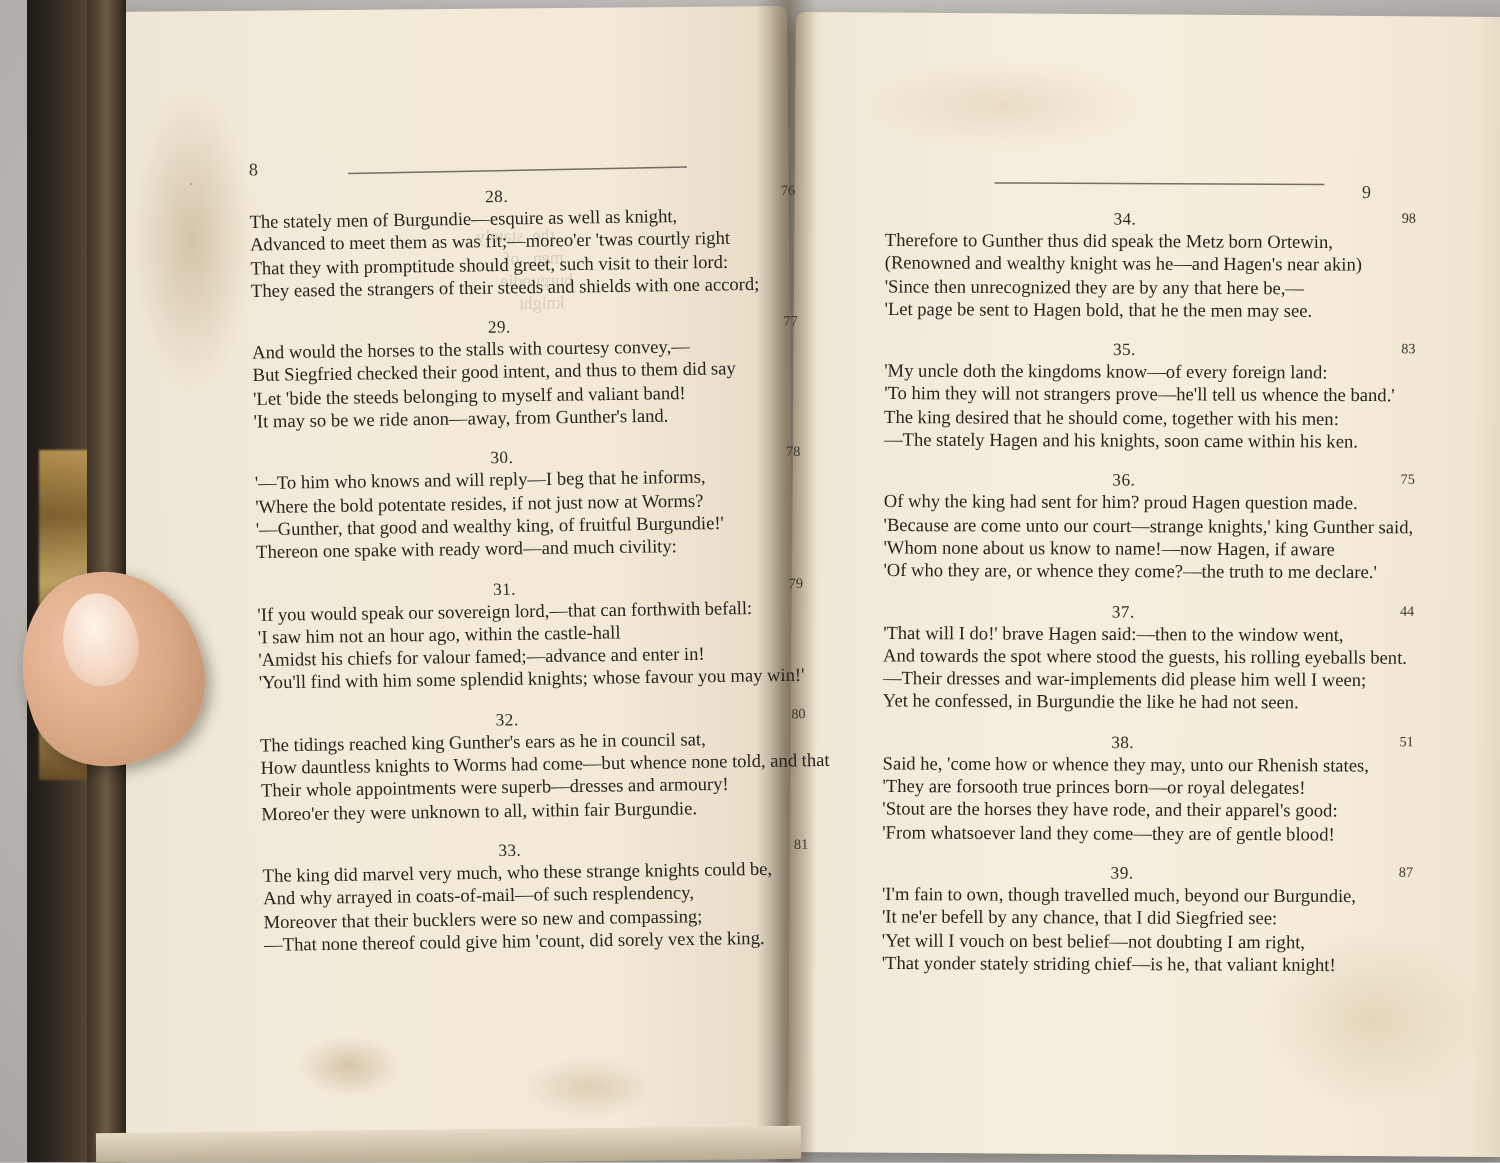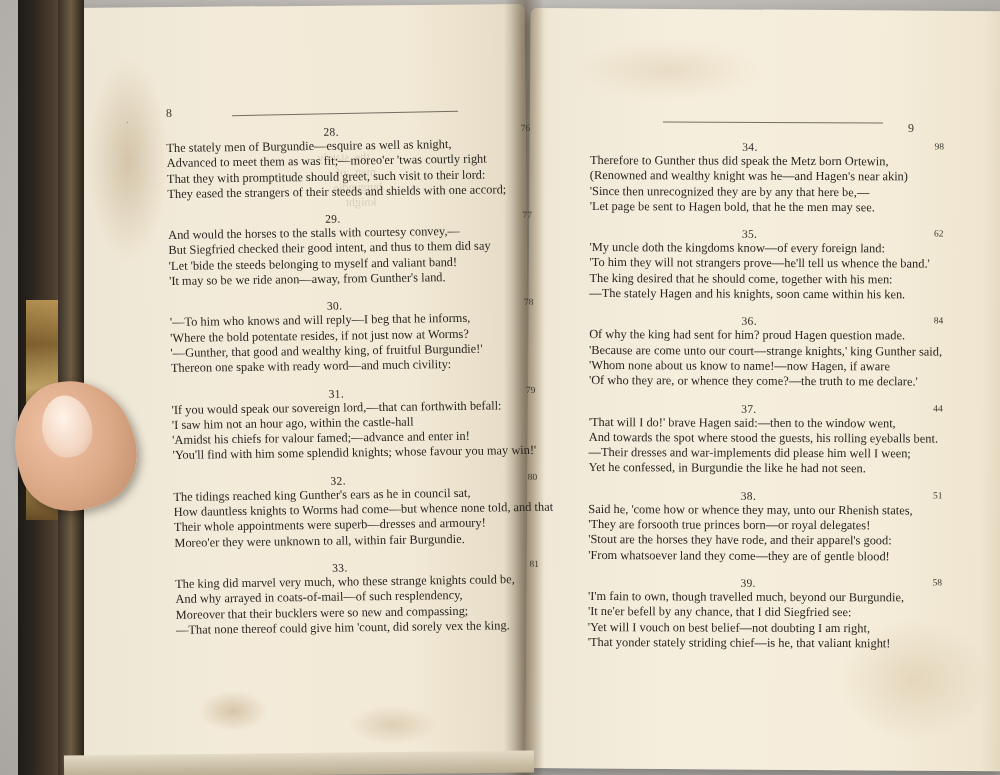--- a/index.html
+++ b/index.html
@@ -315,30 +315,30 @@
         <div class="stanza-num">34</div>
         <div class="side-num">98</div>
         <div class="line">Therefore to Gunther thus did speak the Metz born Ortewin,</div>
         <div class="line">(Renowned and wealthy knight was he—and Hagen's near akin)</div>
         <div class="line">'Since then unrecognized they are by any that here be,—</div>
         <div class="line">'Let page be sent to Hagen bold, that he the men may see.</div>
       </div>
 
       <div class="stanza">
         <div class="stanza-num">35</div>
-        <div class="side-num">62</div>
+        <div class="side-num">83</div>
         <div class="line">'My uncle doth the kingdoms know—of every foreign land:</div>
         <div class="line">'To him they will not strangers prove—he'll tell us whence the band.'</div>
         <div class="line">The king desired that he should come, together with his men:</div>
         <div class="line">—The stately Hagen and his knights, soon came within his ken.</div>
       </div>
 
       <div class="stanza">
         <div class="stanza-num">36</div>
-        <div class="side-num">84</div>
+        <div class="side-num">75</div>
         <div class="line">Of why the king had sent for him? proud Hagen question made.</div>
         <div class="line">'Because are come unto our court—strange knights,' king Gunther said,</div>
         <div class="line">'Whom none about us know to name!—now Hagen, if aware</div>
         <div class="line">'Of who they are, or whence they come?—the truth to me declare.'</div>
       </div>
 
       <div class="stanza">
         <div class="stanza-num">37</div>
         <div class="side-num">44</div>
         <div class="line">'That will I do!' brave Hagen said:—then to the window went,</div>
@@ -351,21 +351,21 @@
         <div class="stanza-num">38</div>
         <div class="side-num">51</div>
         <div class="line">Said he, 'come how or whence they may, unto our Rhenish states,</div>
         <div class="line">'They are forsooth true princes born—or royal delegates!</div>
         <div class="line">'Stout are the horses they have rode, and their apparel's good:</div>
         <div class="line">'From whatsoever land they come—they are of gentle blood!</div>
       </div>
 
       <div class="stanza">
         <div class="stanza-num">39</div>
-        <div class="side-num">58</div>
+        <div class="side-num">87</div>
         <div class="line">'I'm fain to own, though travelled much, beyond our Burgundie,</div>
         <div class="line">'It ne'er befell by any chance, that I did Siegfried see:</div>
         <div class="line">'Yet will I vouch on best belief—not doubting I am right,</div>
         <div class="line">'That yonder stately striding chief—is he, that valiant knight!</div>
       </div>
 
     </div>
 
   </div>
 </div>

